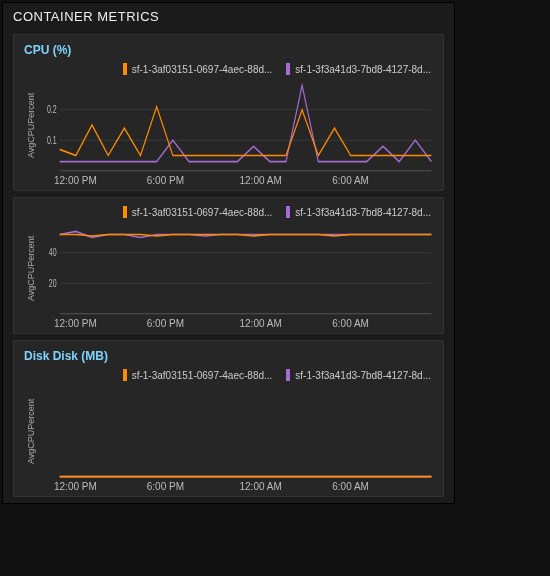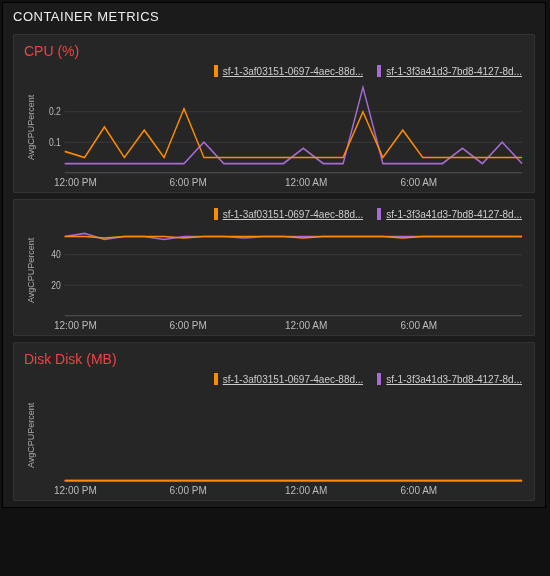--- a/index.html
+++ b/index.html
@@ -7,63 +7,62 @@
     width: 550px;
     height: 576px;
     background: #111;
     font-family: "Segoe UI", Arial, sans-serif;
     color: #ddd;
     overflow: hidden;
   }
   .panel {
     background: #1b1b1b;
     border: 1px solid #000;
-    width: 544px;
+    width: 453px;
     margin: 2px;
     padding: 0;
   }
   .panel-header {
     font-size: 13px;
     letter-spacing: 0.5px;
     color: #eee;
     padding: 6px 10px 4px 10px;
     text-transform: uppercase;
   }
   .chart-card {
     background: #262626;
     border: 1px solid #333;
     border-radius: 1px;
     margin: 6px 10px;
     padding: 8px 10px 4px 10px;
     position: relative;
   }
   .chart-title {
-    font-size: 14px;
-    font-weight: 400;
-    color: #ef4444;
+    font-size: 12px;
+    font-weight: 700;
+    color: #7dd3fc;
     margin-bottom: 6px;
   }
   .legend {
     display: flex;
     justify-content: flex-end;
     gap: 14px;
     font-size: 10px;
     color: #ccc;
     margin-bottom: 2px;
     padding-right: 2px;
   }
   .legend-item {
     display: flex;
     align-items: center;
     gap: 5px;
     max-width: 160px;
     white-space: nowrap;
     overflow: hidden;
     text-overflow: ellipsis;
-    text-decoration: underline;
   }
   .legend-swatch {
     width: 4px;
     height: 12px;
     display: inline-block;
     flex-shrink: 0;
   }
   .chart-body {
     display: flex;
     align-items: stretch;

